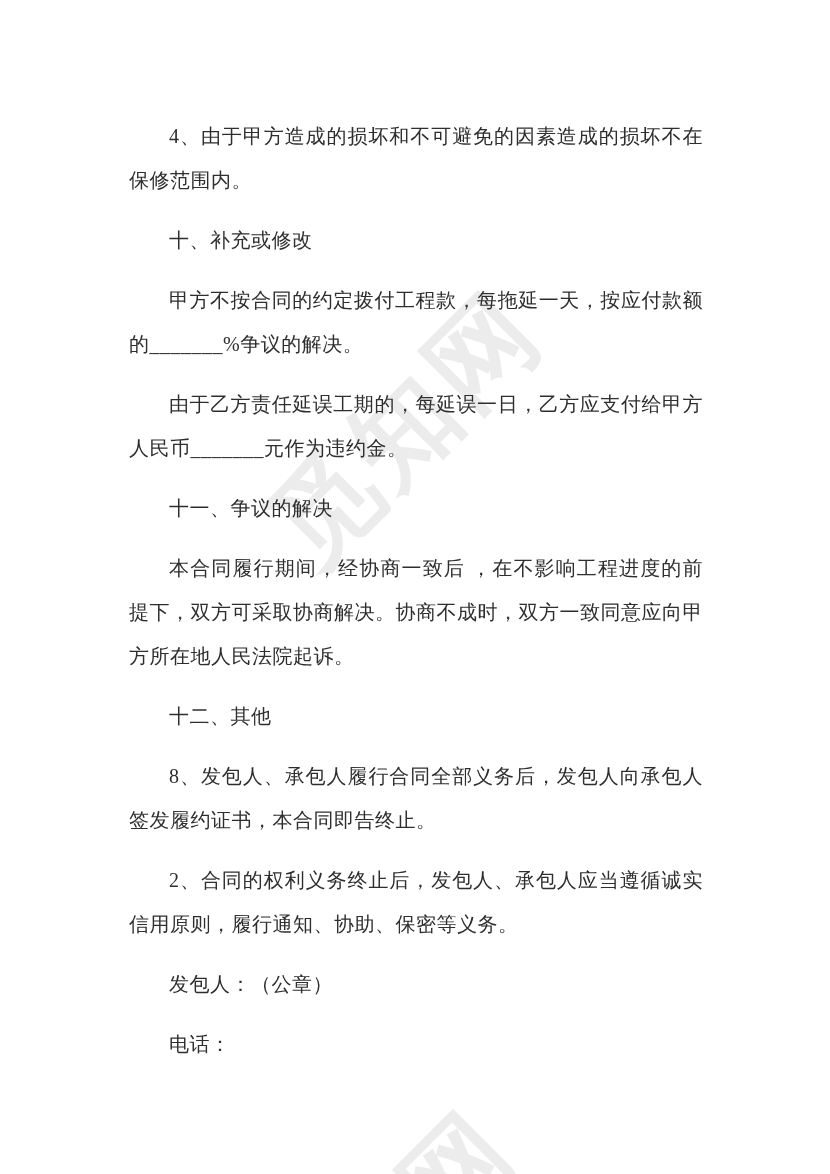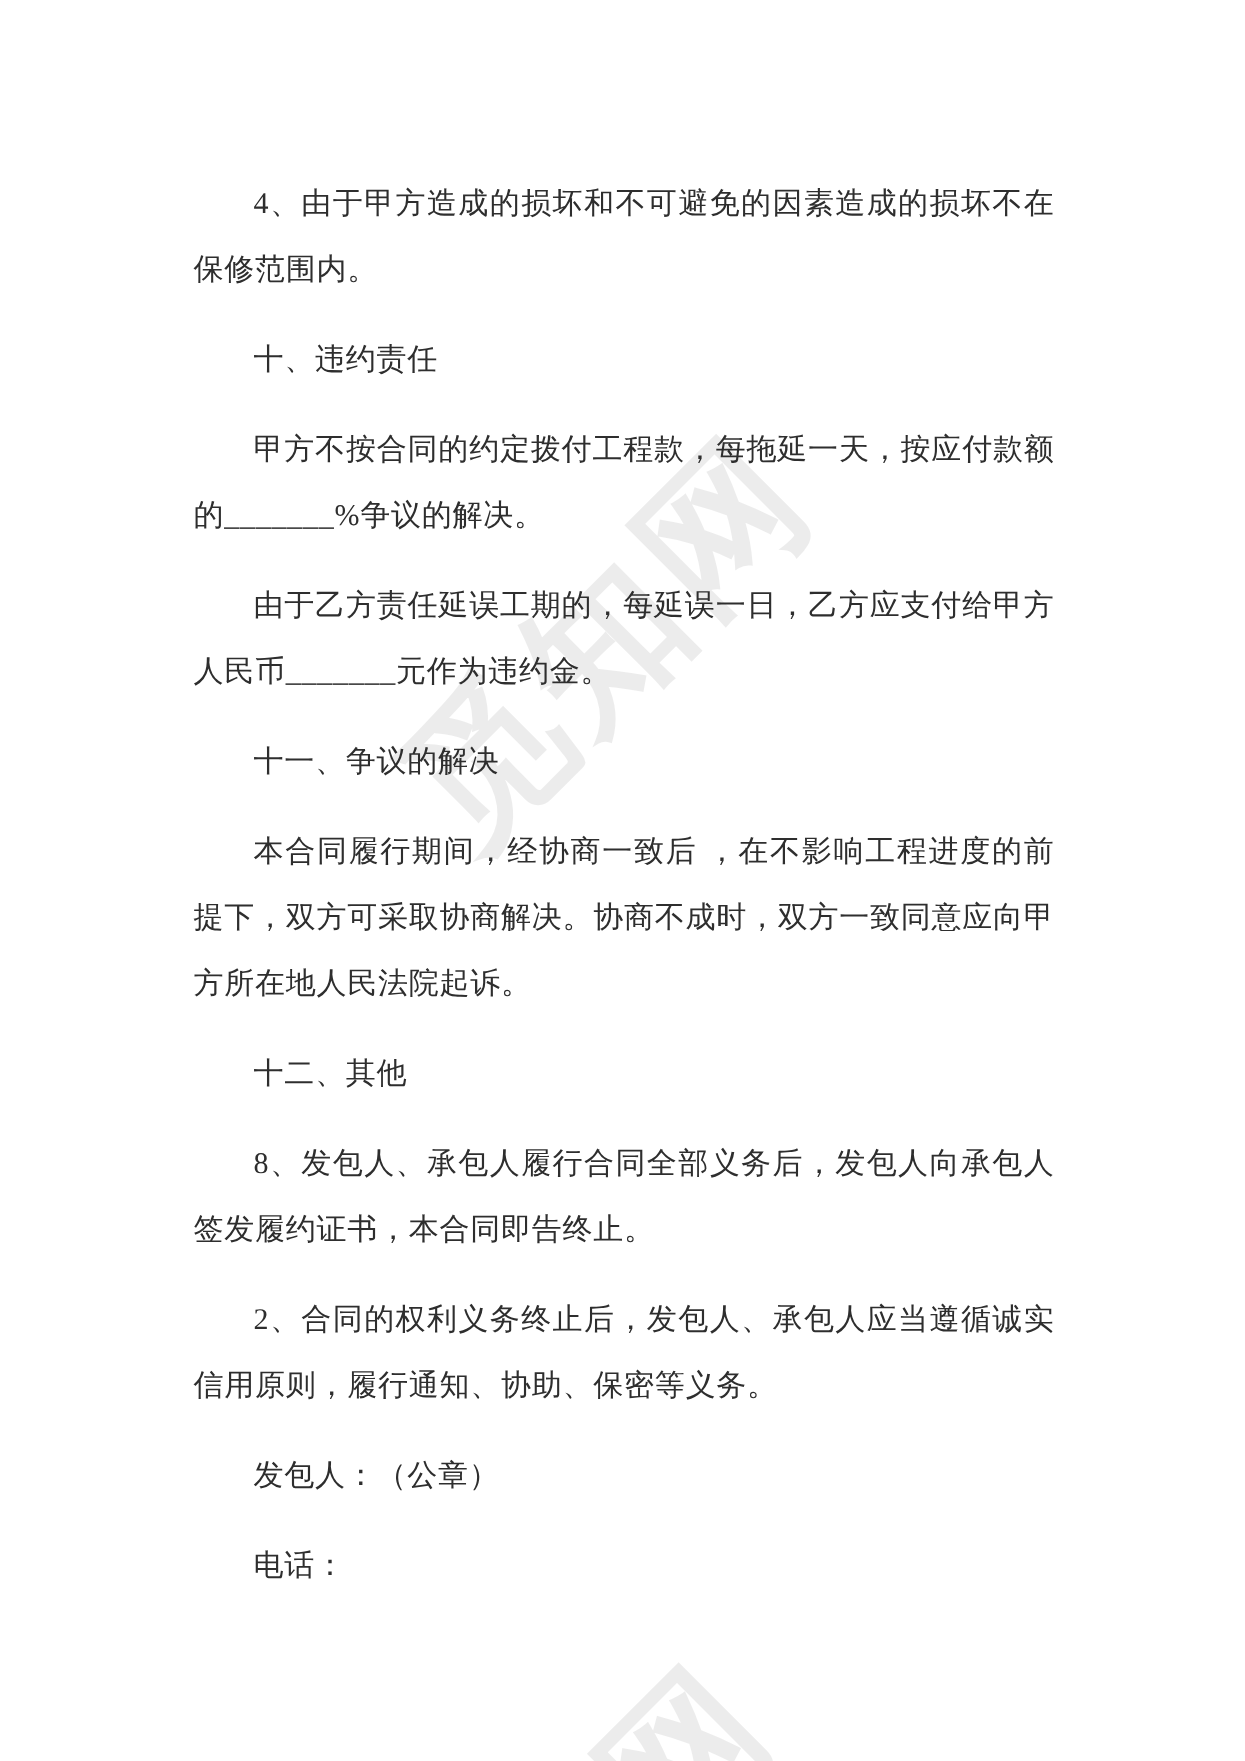--- a/index.html
+++ b/index.html
@@ -49,21 +49,21 @@
 
 <div class="page">
 
   <div class="watermark wm-main">觅知网</div>
 
   <div class="watermark wm-bottom">觅知网</div>
 
   <div class="content">
 
   <p class="para">4、由于甲方造成的损坏和不可避免的因素造成的损坏不在保修范围内。</p>
-      <p class="para">十、违约责任</p>
+      <p class="para">十、补充或修改</p>
       <p class="para">甲方不按合同的约定拨付工程款，每拖延一天，按应付款额的_______%争议的解决。</p>
       <p class="para">由于乙方责任延误工期的，每延误一日，乙方应支付给甲方人民币_______元作为违约金。</p>
       <p class="para">十一、争议的解决</p>
       <p class="para">本合同履行期间，经协商一致后 ，在不影响工程进度的前提下，双方可采取协商解决。协商不成时，双方一致同意应向甲方所在地人民法院起诉。</p>
       <p class="para">十二、其他</p>
       <p class="para">8、发包人、承包人履行合同全部义务后，发包人向承包人签发履约证书，本合同即告终止。</p>
       <p class="para">2、合同的权利义务终止后，发包人、承包人应当遵循诚实信用原则，履行通知、协助、保密等义务。</p>
       <p class="para">发包人：（公章）</p>
       <p class="para">电话：</p>
     </div>

